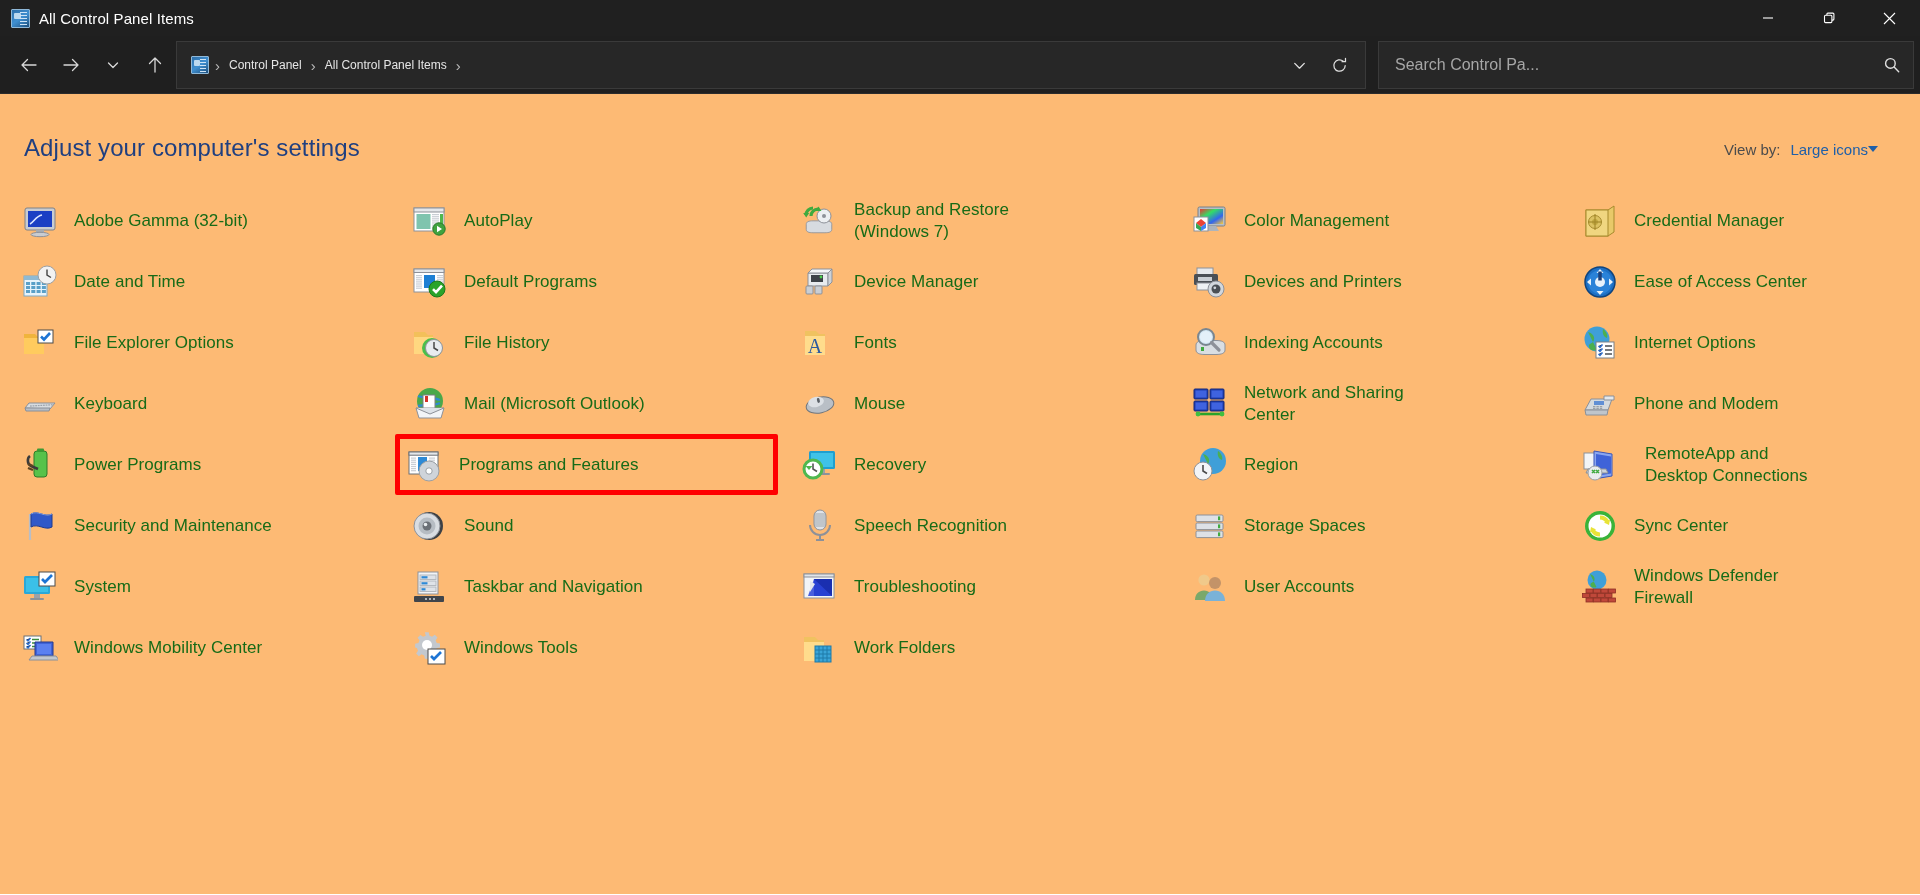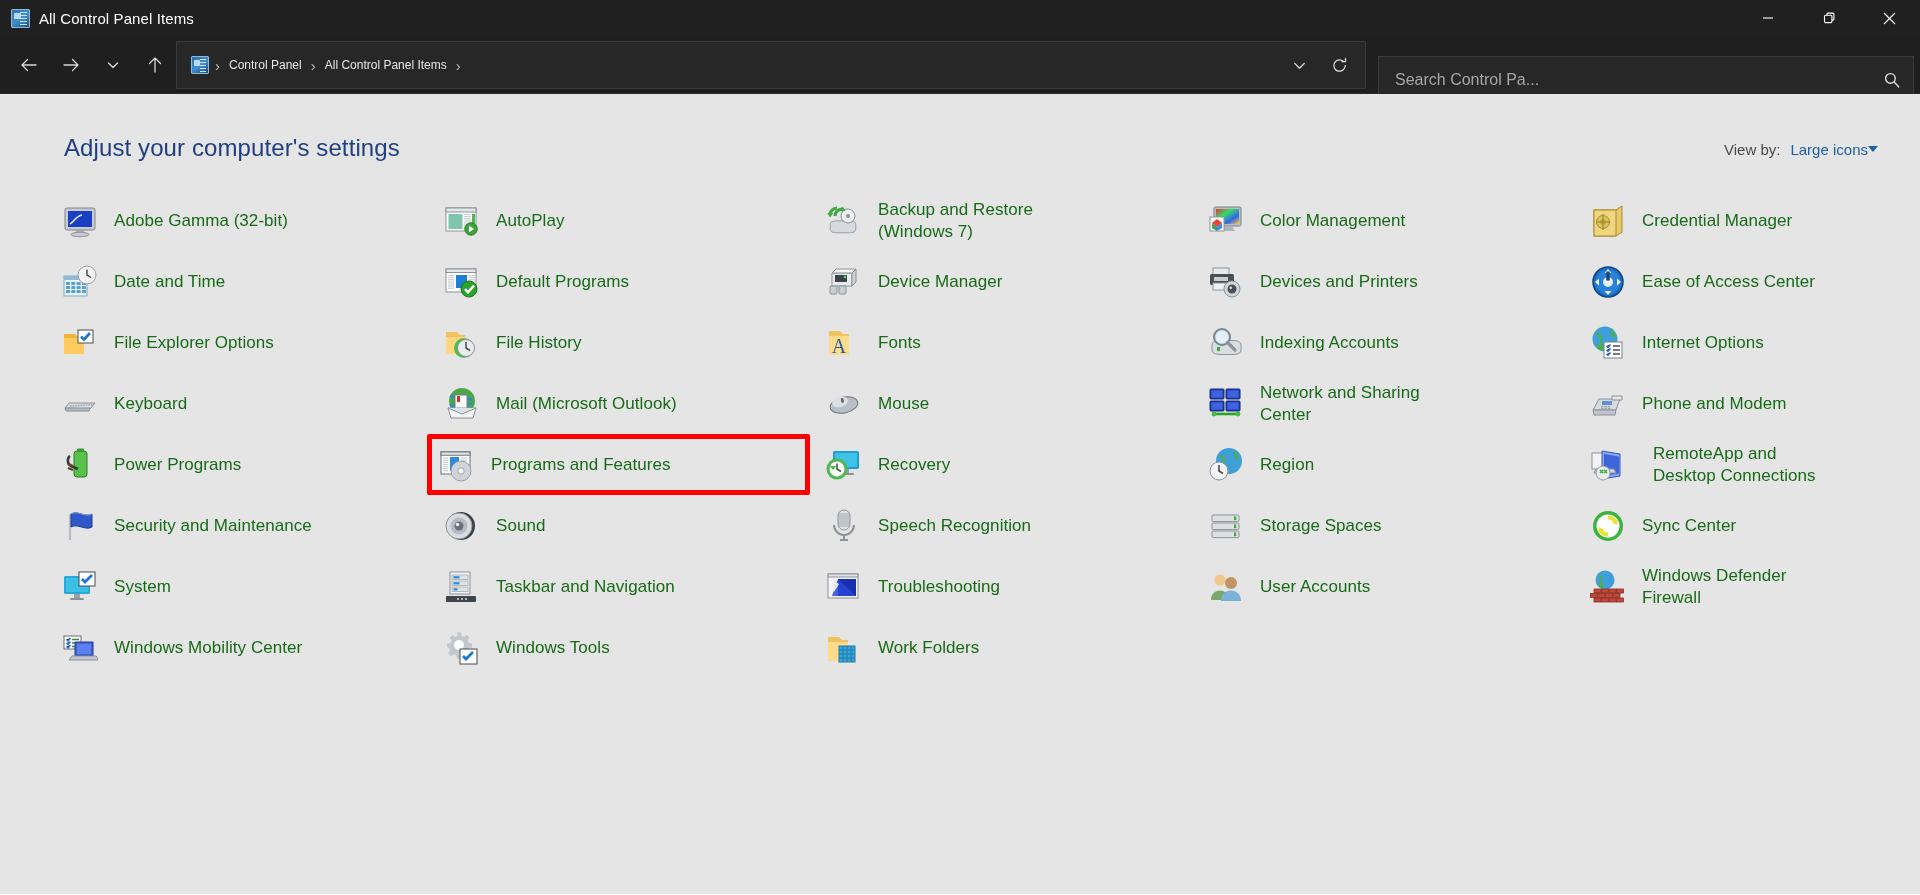--- a/index.html
+++ b/index.html
@@ -139,21 +139,21 @@
   .addr-icon-btn {
     width: 40px; height: 40px;
     display: flex; align-items: center; justify-content: center;
     color: #e0e0e0;
     border-radius: 3px;
   }
 
   .search-box {
     position: absolute;
     left: 1378px;
-    top: 20px;
+    top: 5px;
     height: 48px;
     width: 536px;
     border: 1px solid #3a3a3a;
     background: #272727;
     display: flex;
     align-items: center;
     padding: 0 12px 0 16px;
   }
   .search-input {
     flex: 1;
@@ -162,25 +162,24 @@
     outline: none;
     color: #d0d0d0;
     font-family: "Liberation Sans", sans-serif;
     font-size: 16px;
   }
   .search-input::placeholder { color: #a6a6a6; opacity: 1; }
   .search-icon { color: #e0e0e0; display: flex; }
 
   
   .content {
-    background: #e5e5e5;
+    background: #fdba74;
     height: calc(895px - 36px - 59px);
     position: relative;
     overflow: hidden;
-    padding-left: 40px;
   }
   .content-header {
     display: flex;
     align-items: flex-start;
     padding: 40px 42px 0 24px;
     justify-content: space-between;
   }
   .page-title {
     color: #1f3f80;
     font-size: 24px;
@@ -209,21 +208,21 @@
     position: relative;
     top: -1px;
   }
 
   
   .grid {
     margin-top: 28px;
     padding: 0 0 0 10px;
     display: grid;
     grid-template-columns: repeat(5, 378px);
-    column-gap: 4px;
+    column-gap: 12px;
     align-content: start;
   }
   .col { display: flex; flex-direction: column; }
   .cp-item {
     display: flex;
     align-items: center;
     gap: 16px;
     height: 61px;
     padding: 0 8px 0 12px;
     cursor: default;

